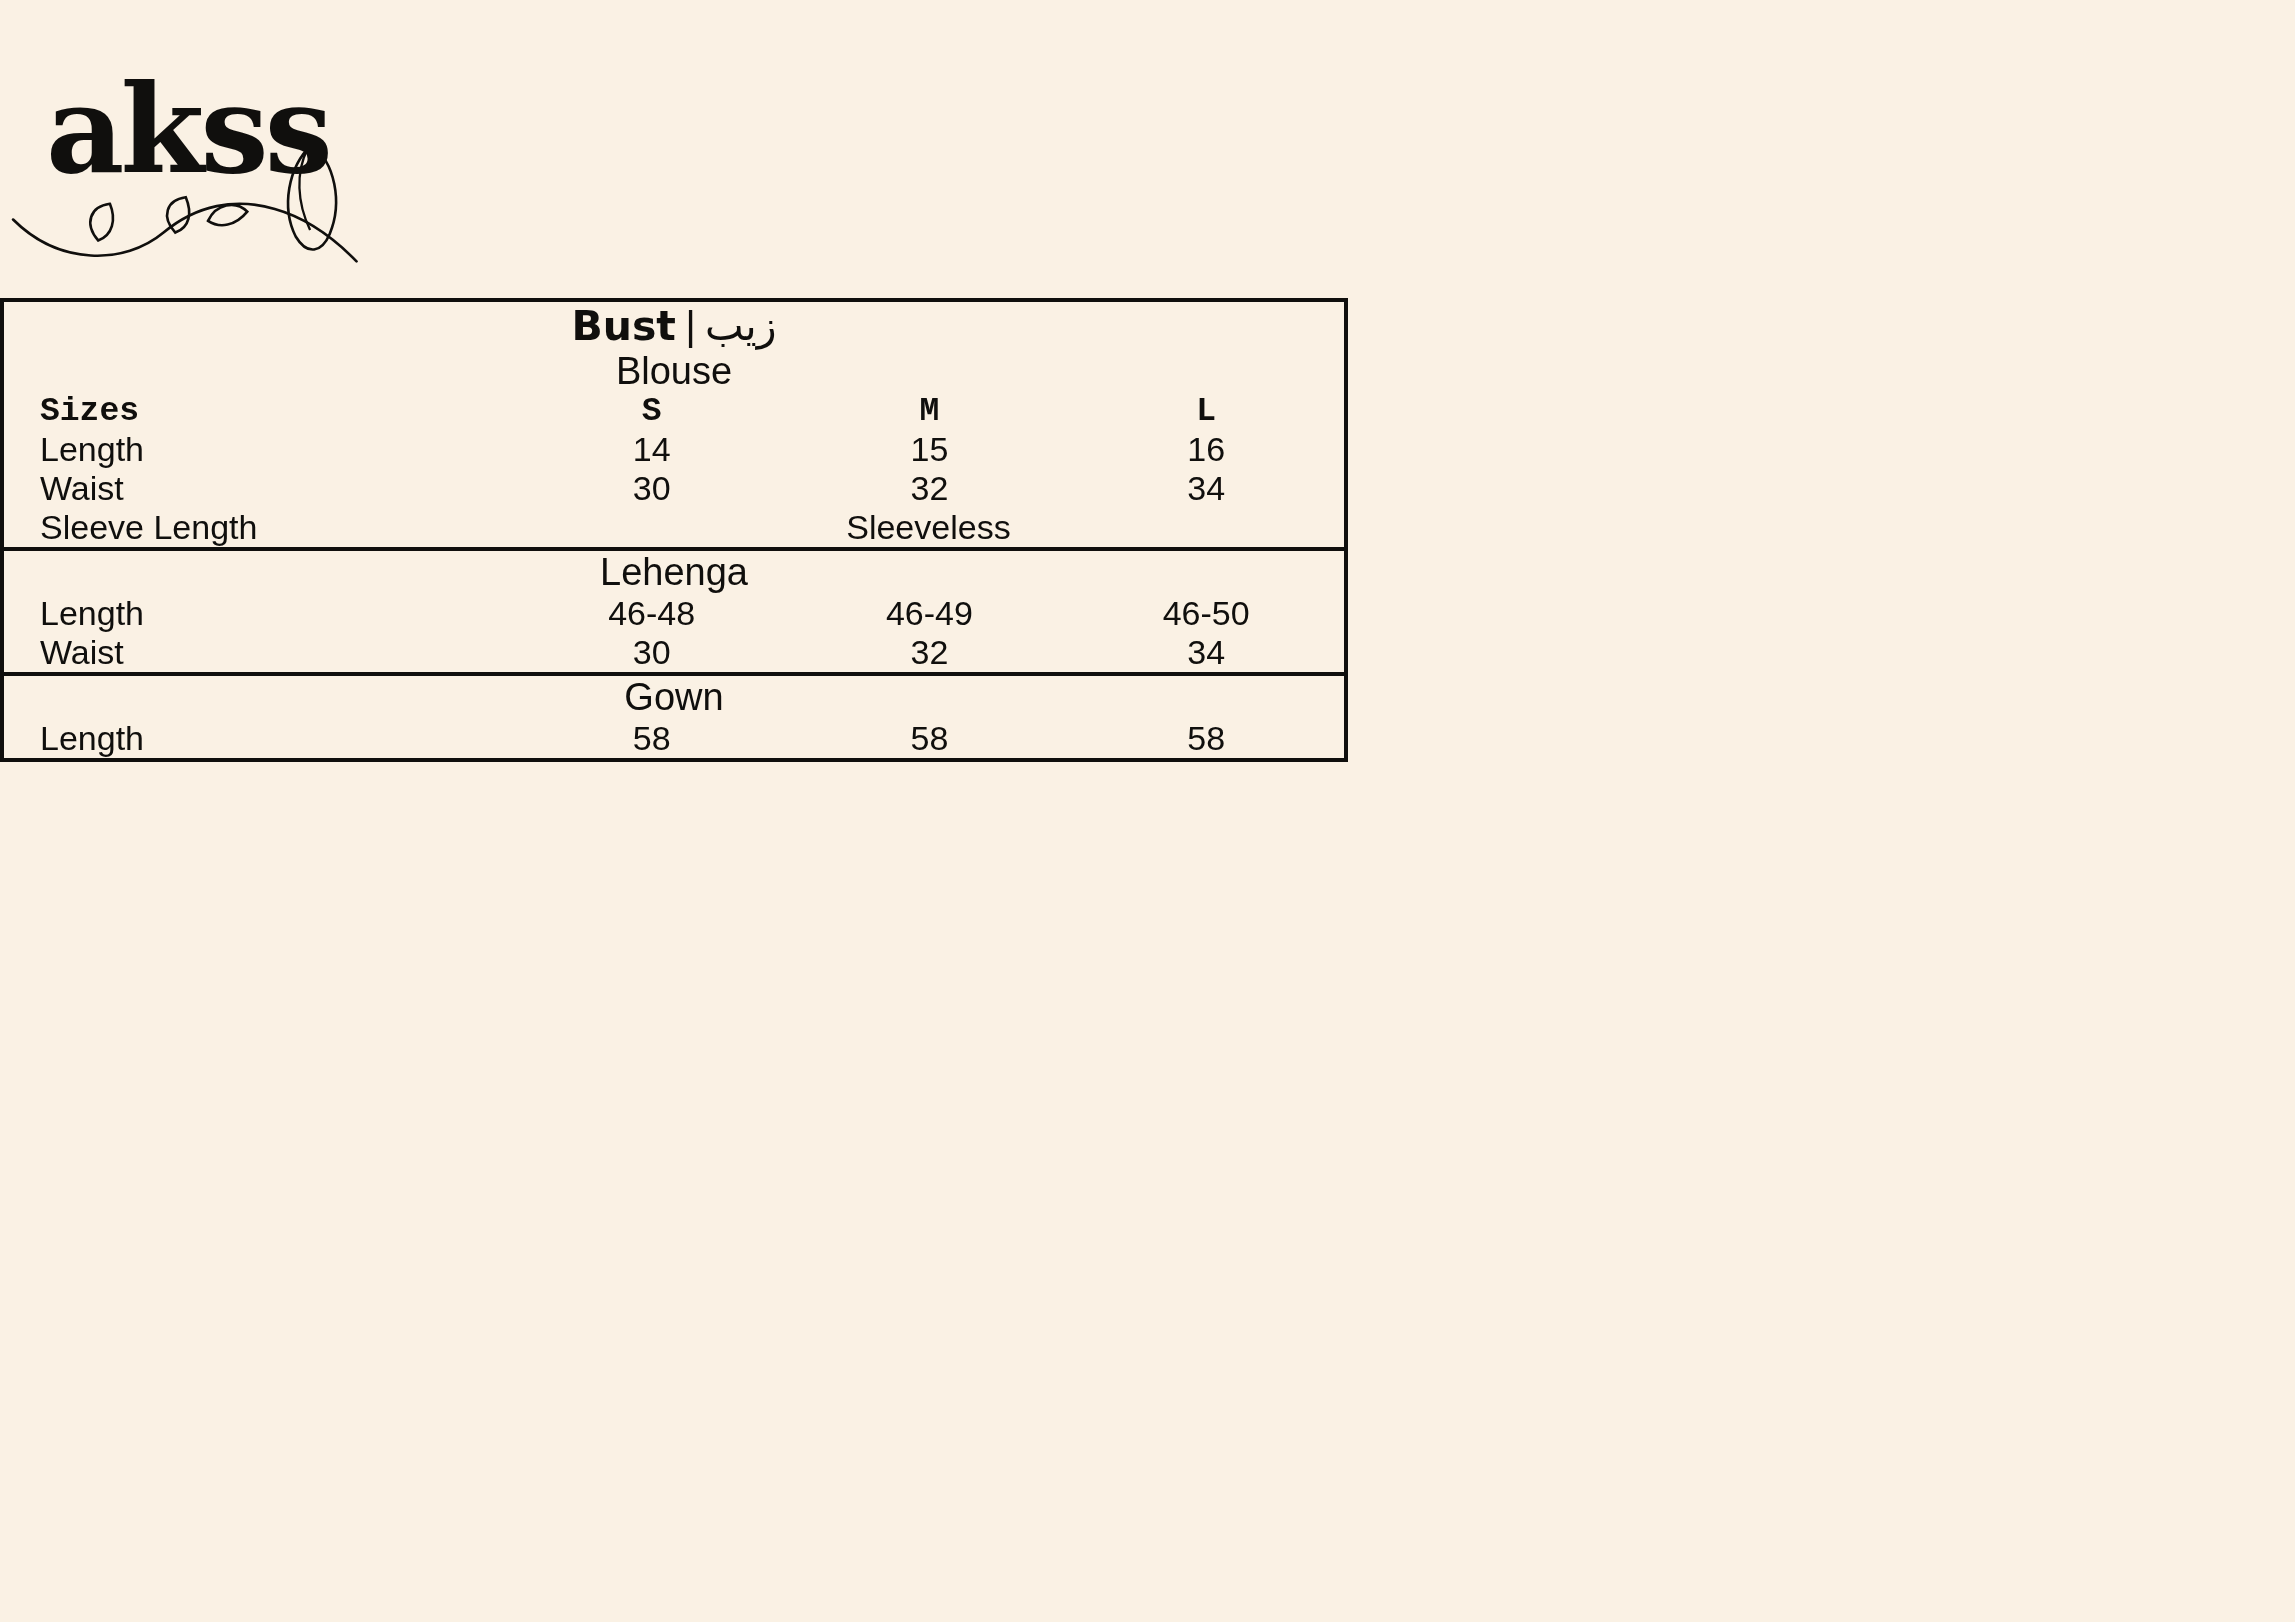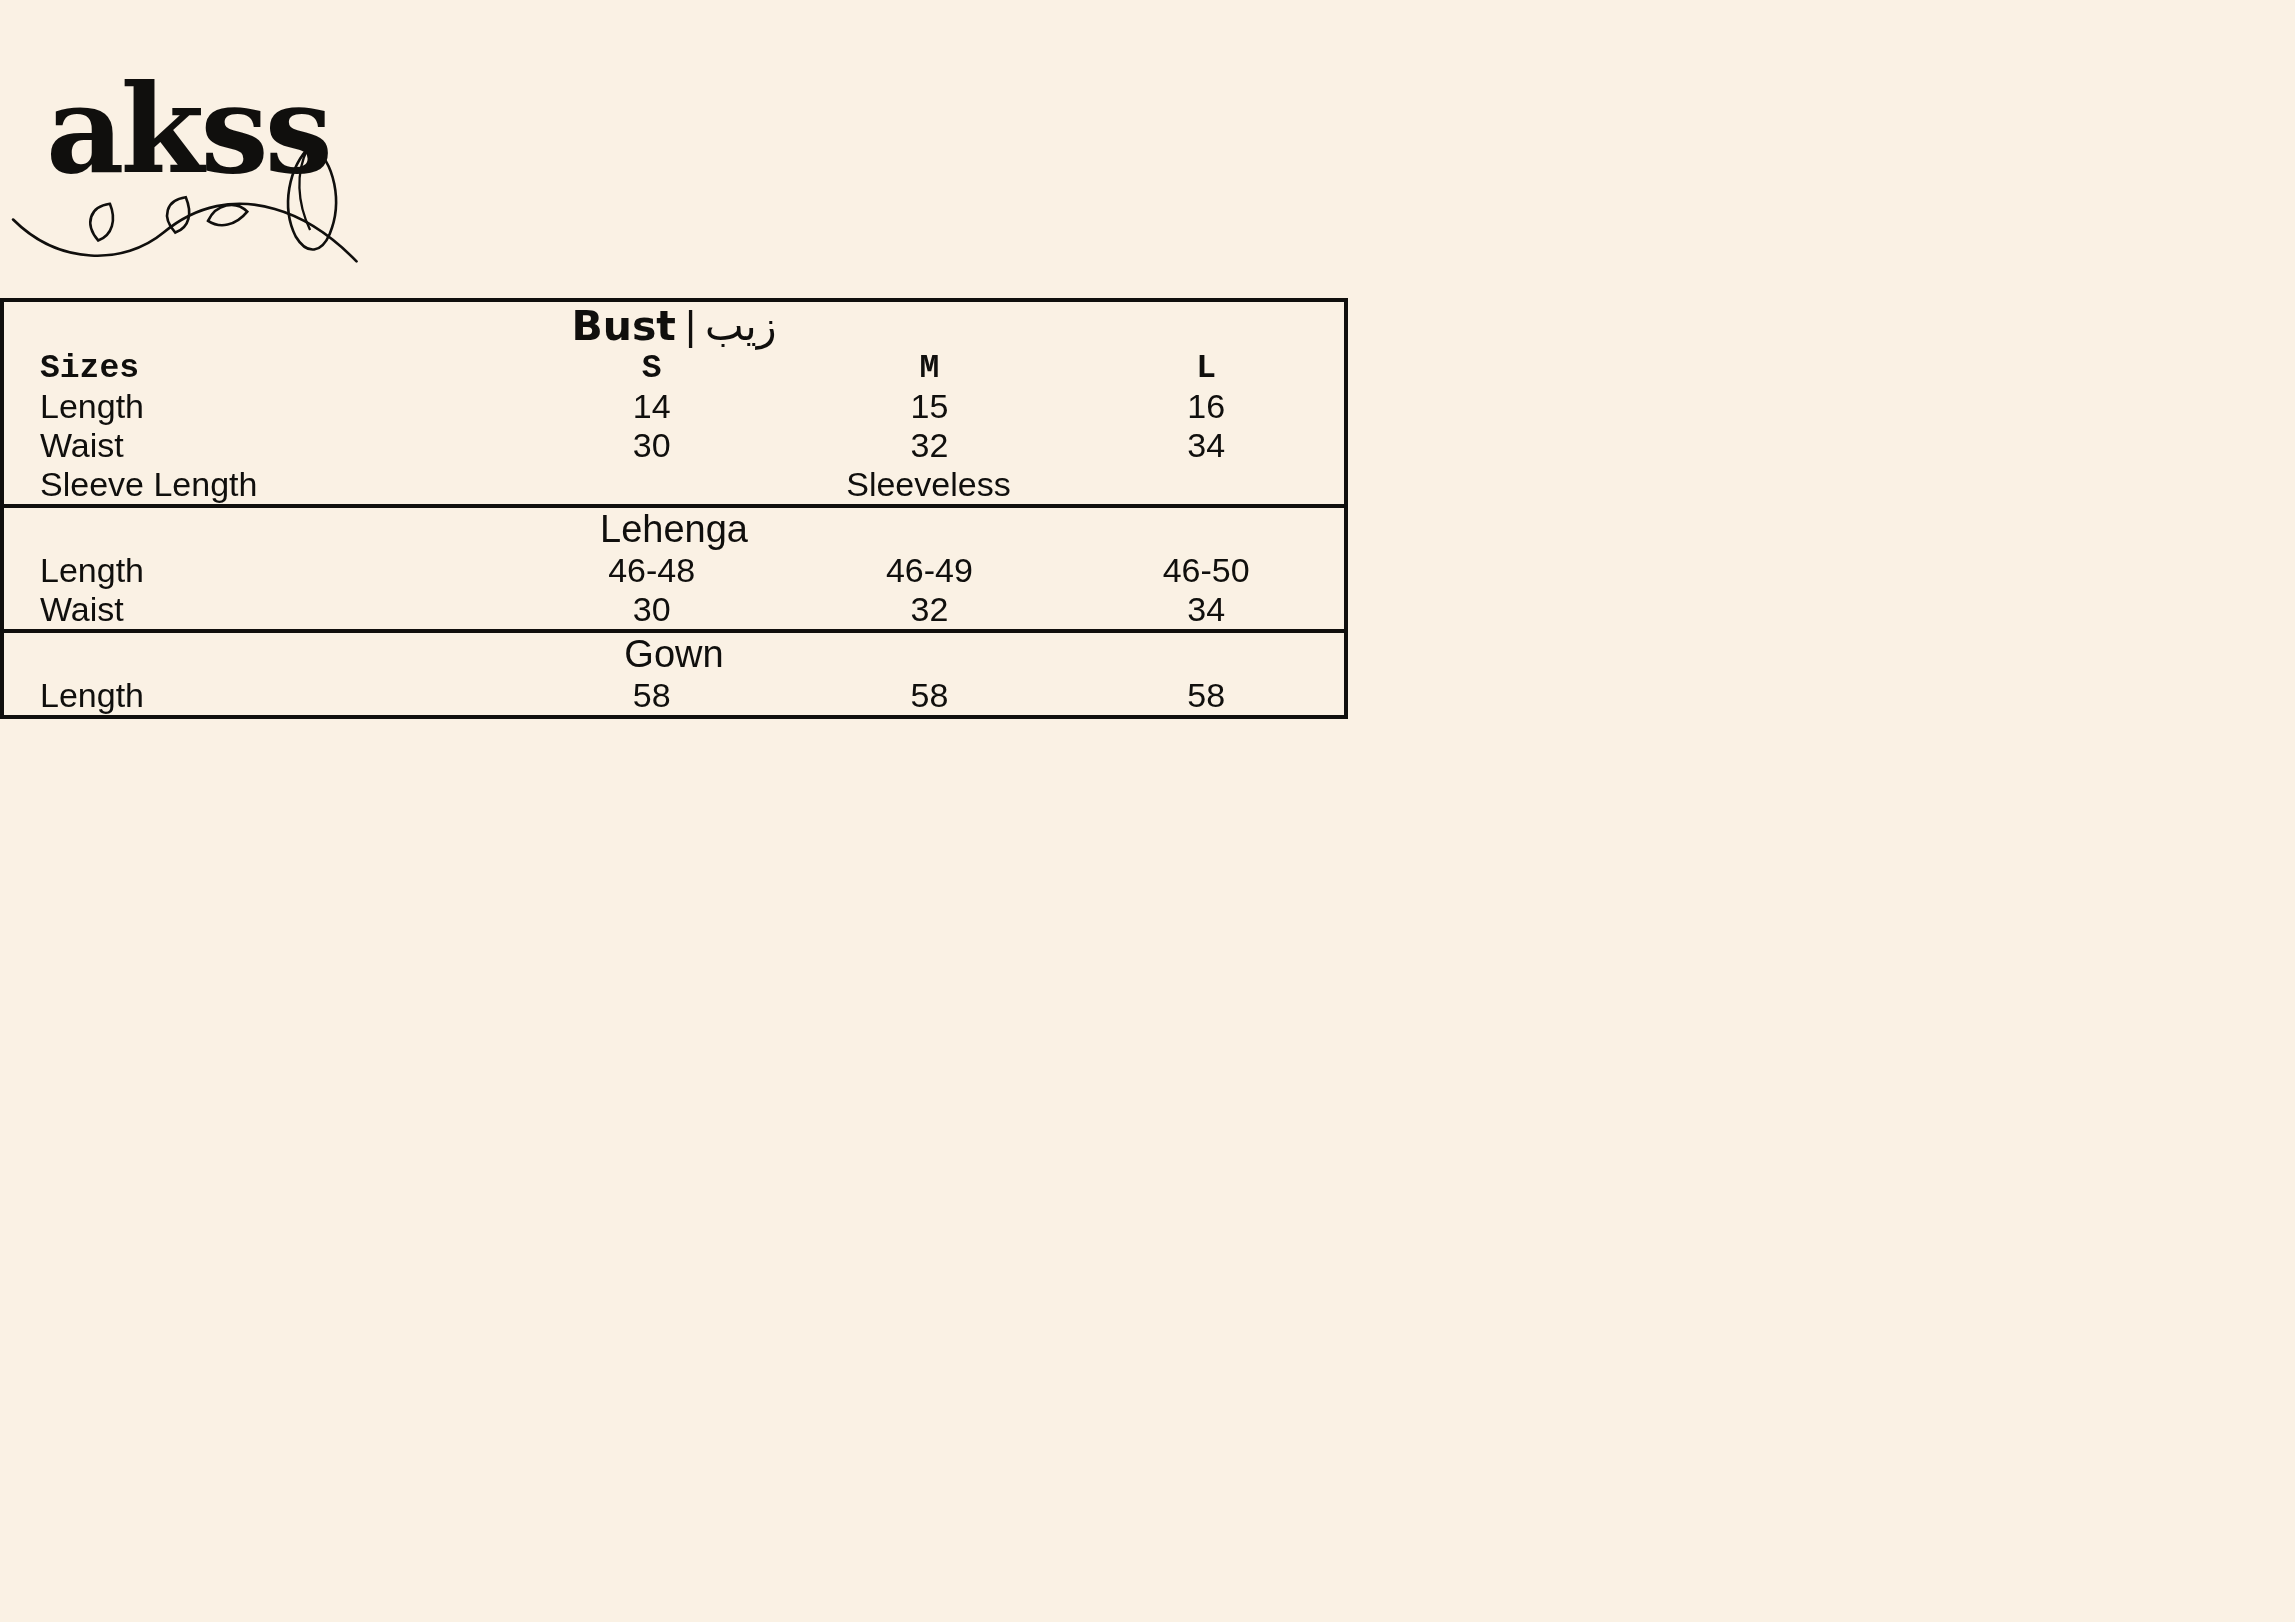--- a/index.html
+++ b/index.html
@@ -143,20 +143,23 @@
   <div class="chart-wrap">
     <table class="size-chart outer-border">
 
       <tbody>
           <tr class="title-row">
         <td colspan="4">
           <span class="title-inner">Bust</span><span class="title-sep">|</span><span class="title-ar">زيب</span>
         </td>
       </tr>
 
+      <tr class="section-row">
+        <td colspan="4">Blouse</td>
+      </tr>
 
       <tr class="data-row header-row">
         <td class="label">Sizes</td>
         <td class="val">S</td>
         <td class="val">M</td>
         <td class="val">L</td>
       </tr>
 
       <tr class="data-row">
         <td class="label">Length</td>

